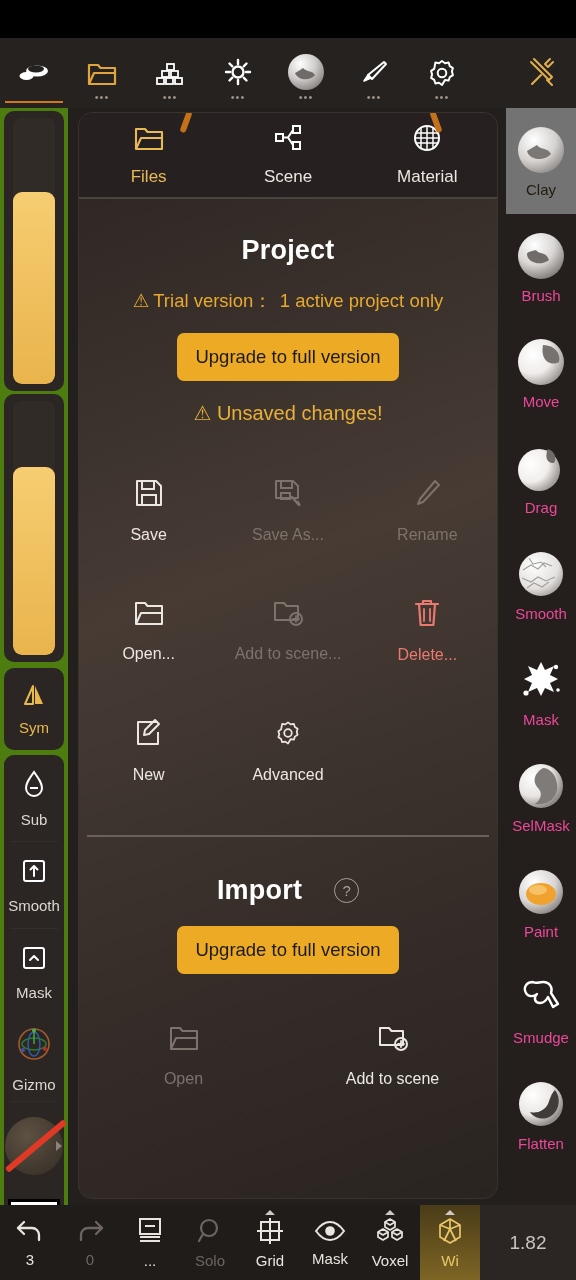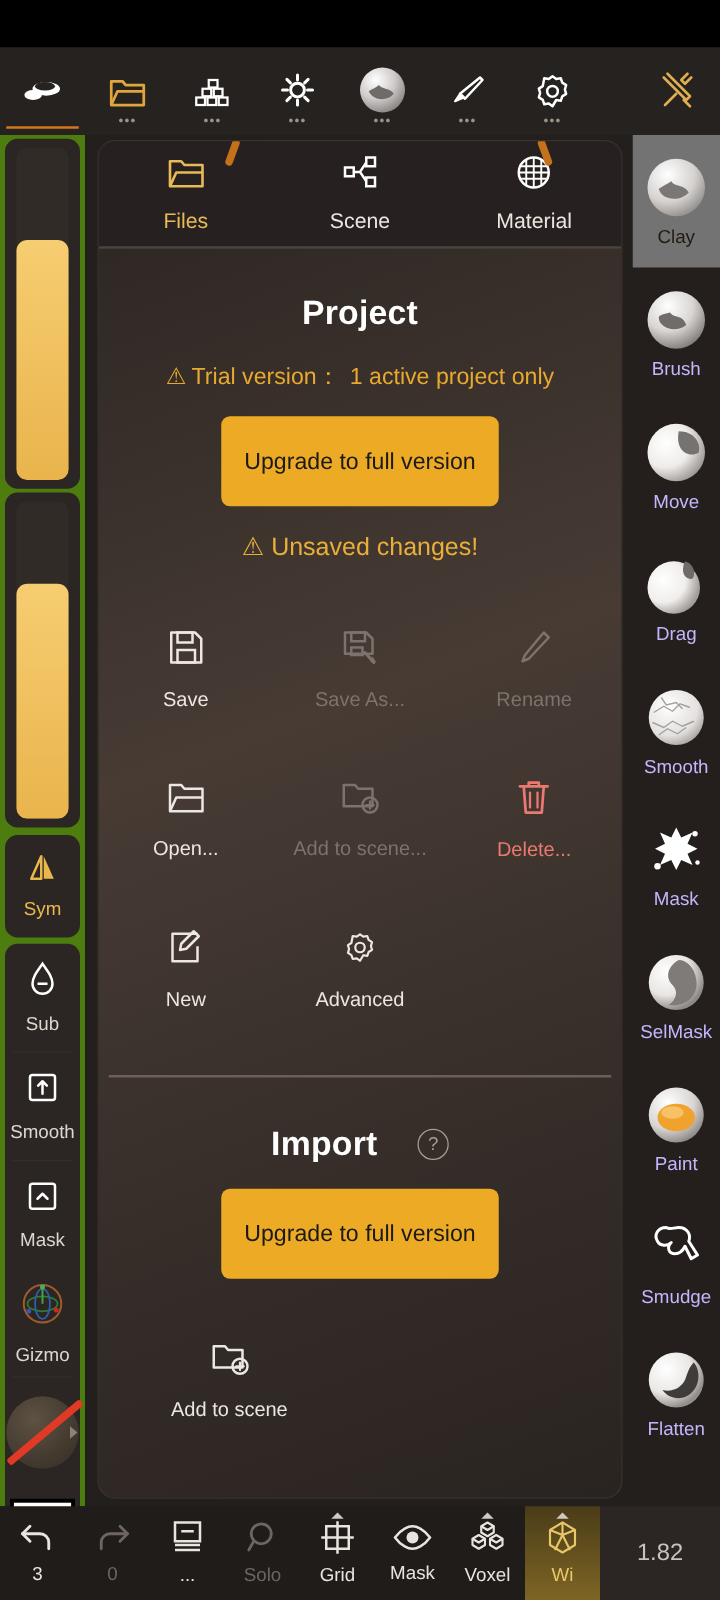--- a/index.html
+++ b/index.html
@@ -127,21 +127,21 @@
     width: 70px; height: 1097px;
     background: #241f1c;
     display: flex; flex-direction: column;
     align-items: stretch;
     overflow: hidden;
   }
   .rtool {
     height: 106px; flex: 0 0 106px;
     display: flex; flex-direction: column;
     align-items: center; justify-content: center;
-    color: #c4b5fd; font-size: 15px;
+    color: #ec4899; font-size: 15px;
     position: relative;
   }
   .rtool.active { background: #737373; color: #221c10; }
   .rtool-label { margin-top: 5px; white-space: nowrap; font-size: 15px; }
   .rball { width: 52px; height: 52px; }
 
   
   #panel {
     position: absolute; left: 78px; top: 112px;
     width: 420px; height: 1087px;
@@ -187,21 +187,21 @@
   .warn .sep { display: inline-block; width: 8px; }
   .upgrade {
     display: block;
     margin: 20px auto 0;
     background: #edab25;
     color: #1c1a17;
     border: none;
     border-radius: 7px;
     font-family: "Liberation Sans", sans-serif;
     font-size: 18.5px;
-    padding: 25px 18px;
+    padding: 13px 18px;
     cursor: pointer;
   }
   .unsaved {
     text-align: center; color: #e8b03a;
     font-size: 20px; margin-top: 20px;
   }
 
   .grid3 {
     display: grid;
     grid-template-columns: repeat(3, 1fr);
@@ -772,20 +772,29 @@
       <div style="padding-top:38px">
         <div class="import-head">
           <span class="section-title">Import</span>
           <span class="qmark">?</span>
         </div>
 
 
         <button class="upgrade">Upgrade to full version</button>
 
         <div class="grid2">
+          <div class="gcell disabled">
+            <span class="ic">
+              <svg width="32" height="28" viewBox="0 0 32 28">
+                <path d="M3 4h9l2.5 3H29v18H3z" fill="none" stroke="#7d736c" stroke-width="2" stroke-linejoin="round"></path>
+                <path d="M3 25l5-11h21" fill="none" stroke="#7d736c" stroke-width="2" stroke-linejoin="round"></path>
+              </svg>
+            </span>
+            <span class="gcell-label">Open</span>
+          </div>
           <div class="gcell">
             <span class="ic">
               <svg width="32" height="28" viewBox="0 0 32 28">
                 <path d="M3 4h9l2.5 3H26v14H3z" fill="none" stroke="#ece7e2" stroke-width="2" stroke-linejoin="round"></path>
                 <circle cx="24" cy="20" r="6" fill="none" stroke="#ece7e2" stroke-width="2"></circle>
                 <path d="M24 17v6M21 20h6" stroke="#ece7e2" stroke-width="1.8" stroke-linecap="round"></path>
               </svg>
             </span>
             <span class="gcell-label">Add to scene</span>
           </div>

